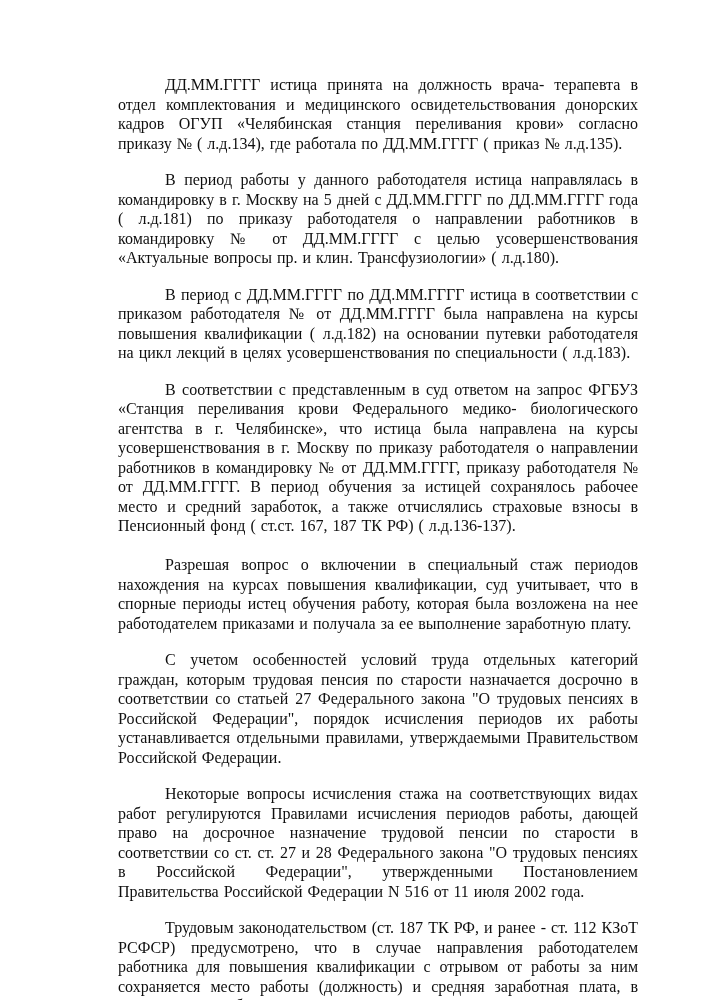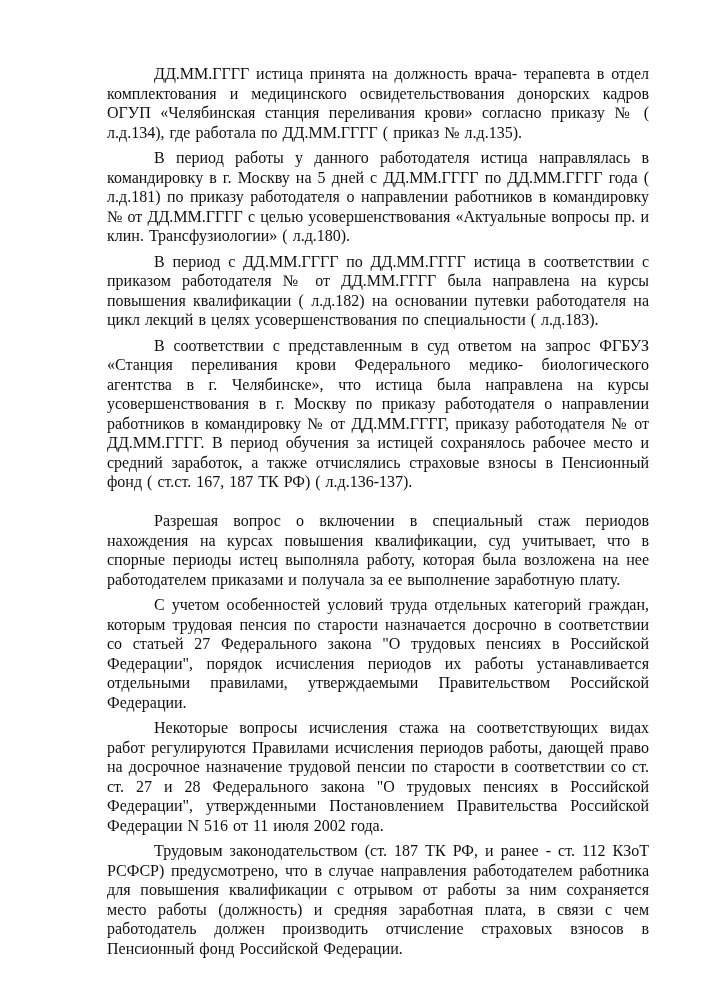--- a/index.html
+++ b/index.html
@@ -19,36 +19,36 @@
     left: 101px;
     top: 58px;
     width: 554px;
     color: #0f0f0f;
     font-family: "Liberation Serif", "DejaVu Serif", serif;
     font-size: 16px;
     line-height: 19.5px;
     text-align: justify;
   }
   .para {
-    margin: 6px;
+    margin: 17px;
     padding: 0;
     text-indent: 47px;
     word-spacing: 1px;
   }
   .para.gap-above {
     margin-top: 19.5px;
   }
 </style>
 </head>
 <body>
 
 <div class="page">
   <div class="text-block">
     <p class="para">ДД.ММ.ГГГГ истица принята на должность врача- терапевта в отдел комплектования и медицинского освидетельствования донорских кадров ОГУП «Челябинская станция переливания крови» согласно приказу № ( л.д.134), где работала по ДД.ММ.ГГГГ ( приказ № л.д.135).</p>
     <p class="para">В период работы у данного работодателя истица направлялась в командировку в г. Москву на 5 дней с ДД.ММ.ГГГГ по ДД.ММ.ГГГГ года ( л.д.181) по приказу работодателя о направлении работников в командировку № от ДД.ММ.ГГГГ с целью усовершенствования «Актуальные вопросы пр. и клин. Трансфузиологии» ( л.д.180).</p>
     <p class="para">В период с ДД.ММ.ГГГГ по ДД.ММ.ГГГГ истица в соответствии с приказом работодателя № от ДД.ММ.ГГГГ была направлена на курсы повышения квалификации ( л.д.182) на основании путевки работодателя на цикл лекций в целях усовершенствования по специальности ( л.д.183).</p>
     <p class="para">В соответствии с представленным в суд ответом на запрос ФГБУЗ «Станция переливания крови Федерального медико- биологического агентства в г. Челябинске», что истица была направлена на курсы усовершенствования в г. Москву по приказу работодателя о направлении работников в командировку № от ДД.ММ.ГГГГ, приказу работодателя № от ДД.ММ.ГГГГ. В период обучения за истицей сохранялось рабочее место и средний заработок, а также отчислялись страховые взносы в Пенсионный фонд ( ст.ст. 167, 187 ТК РФ) ( л.д.136-137).</p>
-    <p class="para gap-above">Разрешая вопрос о включении в специальный стаж периодов нахождения на курсах повышения квалификации, суд учитывает, что в спорные периоды истец выполняла работу, которая была возложена на нее работодателем приказами и получала за ее выполнение заработную плату.</p>
+    <p class="para gap-above">Разрешая вопрос о включении в специальный стаж периодов нахождения на курсах повышения квалификации, суд учитывает, что в спорные периоды истец обучения работу, которая была возложена на нее работодателем приказами и получала за ее выполнение заработную плату.</p>
     <p class="para">С учетом особенностей условий труда отдельных категорий граждан, которым трудовая пенсия по старости назначается досрочно в соответствии со статьей 27 Федерального закона "О трудовых пенсиях в Российской Федерации", порядок исчисления периодов их работы устанавливается отдельными правилами, утверждаемыми Правительством Российской Федерации.</p>
     <p class="para">Некоторые вопросы исчисления стажа на соответствующих видах работ регулируются Правилами исчисления периодов работы, дающей право на досрочное назначение трудовой пенсии по старости в соответствии со ст. ст. 27 и 28 Федерального закона "О трудовых пенсиях в Российской Федерации", утвержденными Постановлением Правительства Российской Федерации N 516 от 11 июля 2002 года.</p>
     <p class="para">Трудовым законодательством (ст. 187 ТК РФ, и ранее - ст. 112 КЗоТ РСФСР) предусмотрено, что в случае направления работодателем работника для повышения квалификации с отрывом от работы за ним сохраняется место работы (должность) и средняя заработная плата, в связи с чем работодатель должен производить отчисление страховых взносов в Пенсионный фонд Российской Федерации.</p>
   </div>
 </div>
 
 </body></html>

